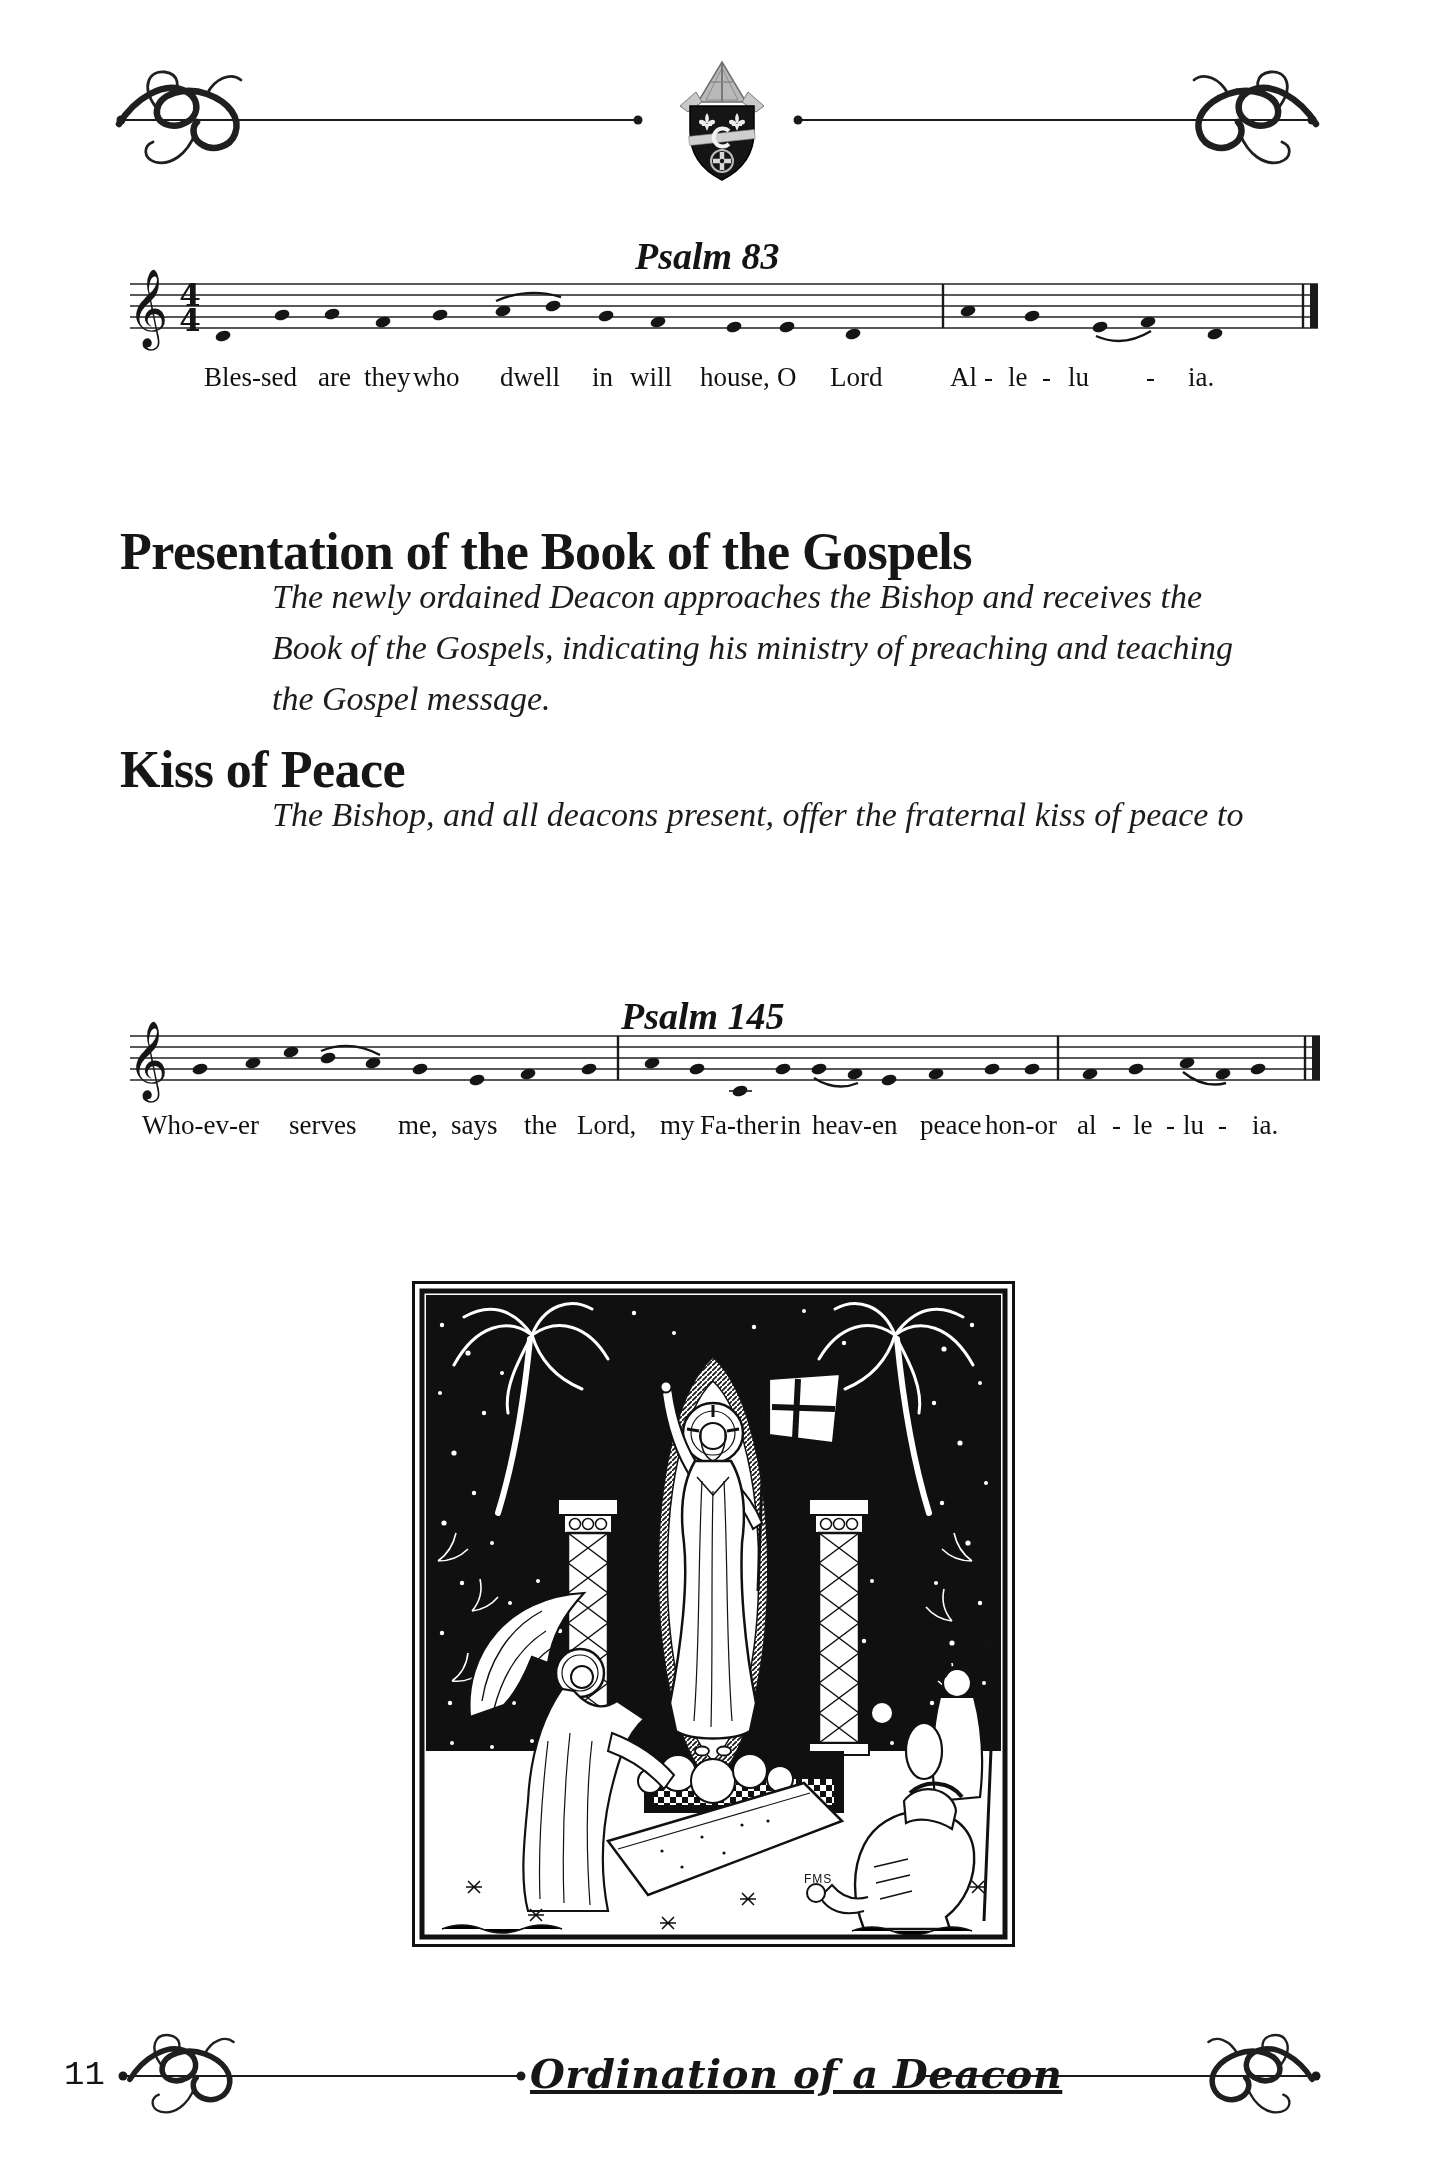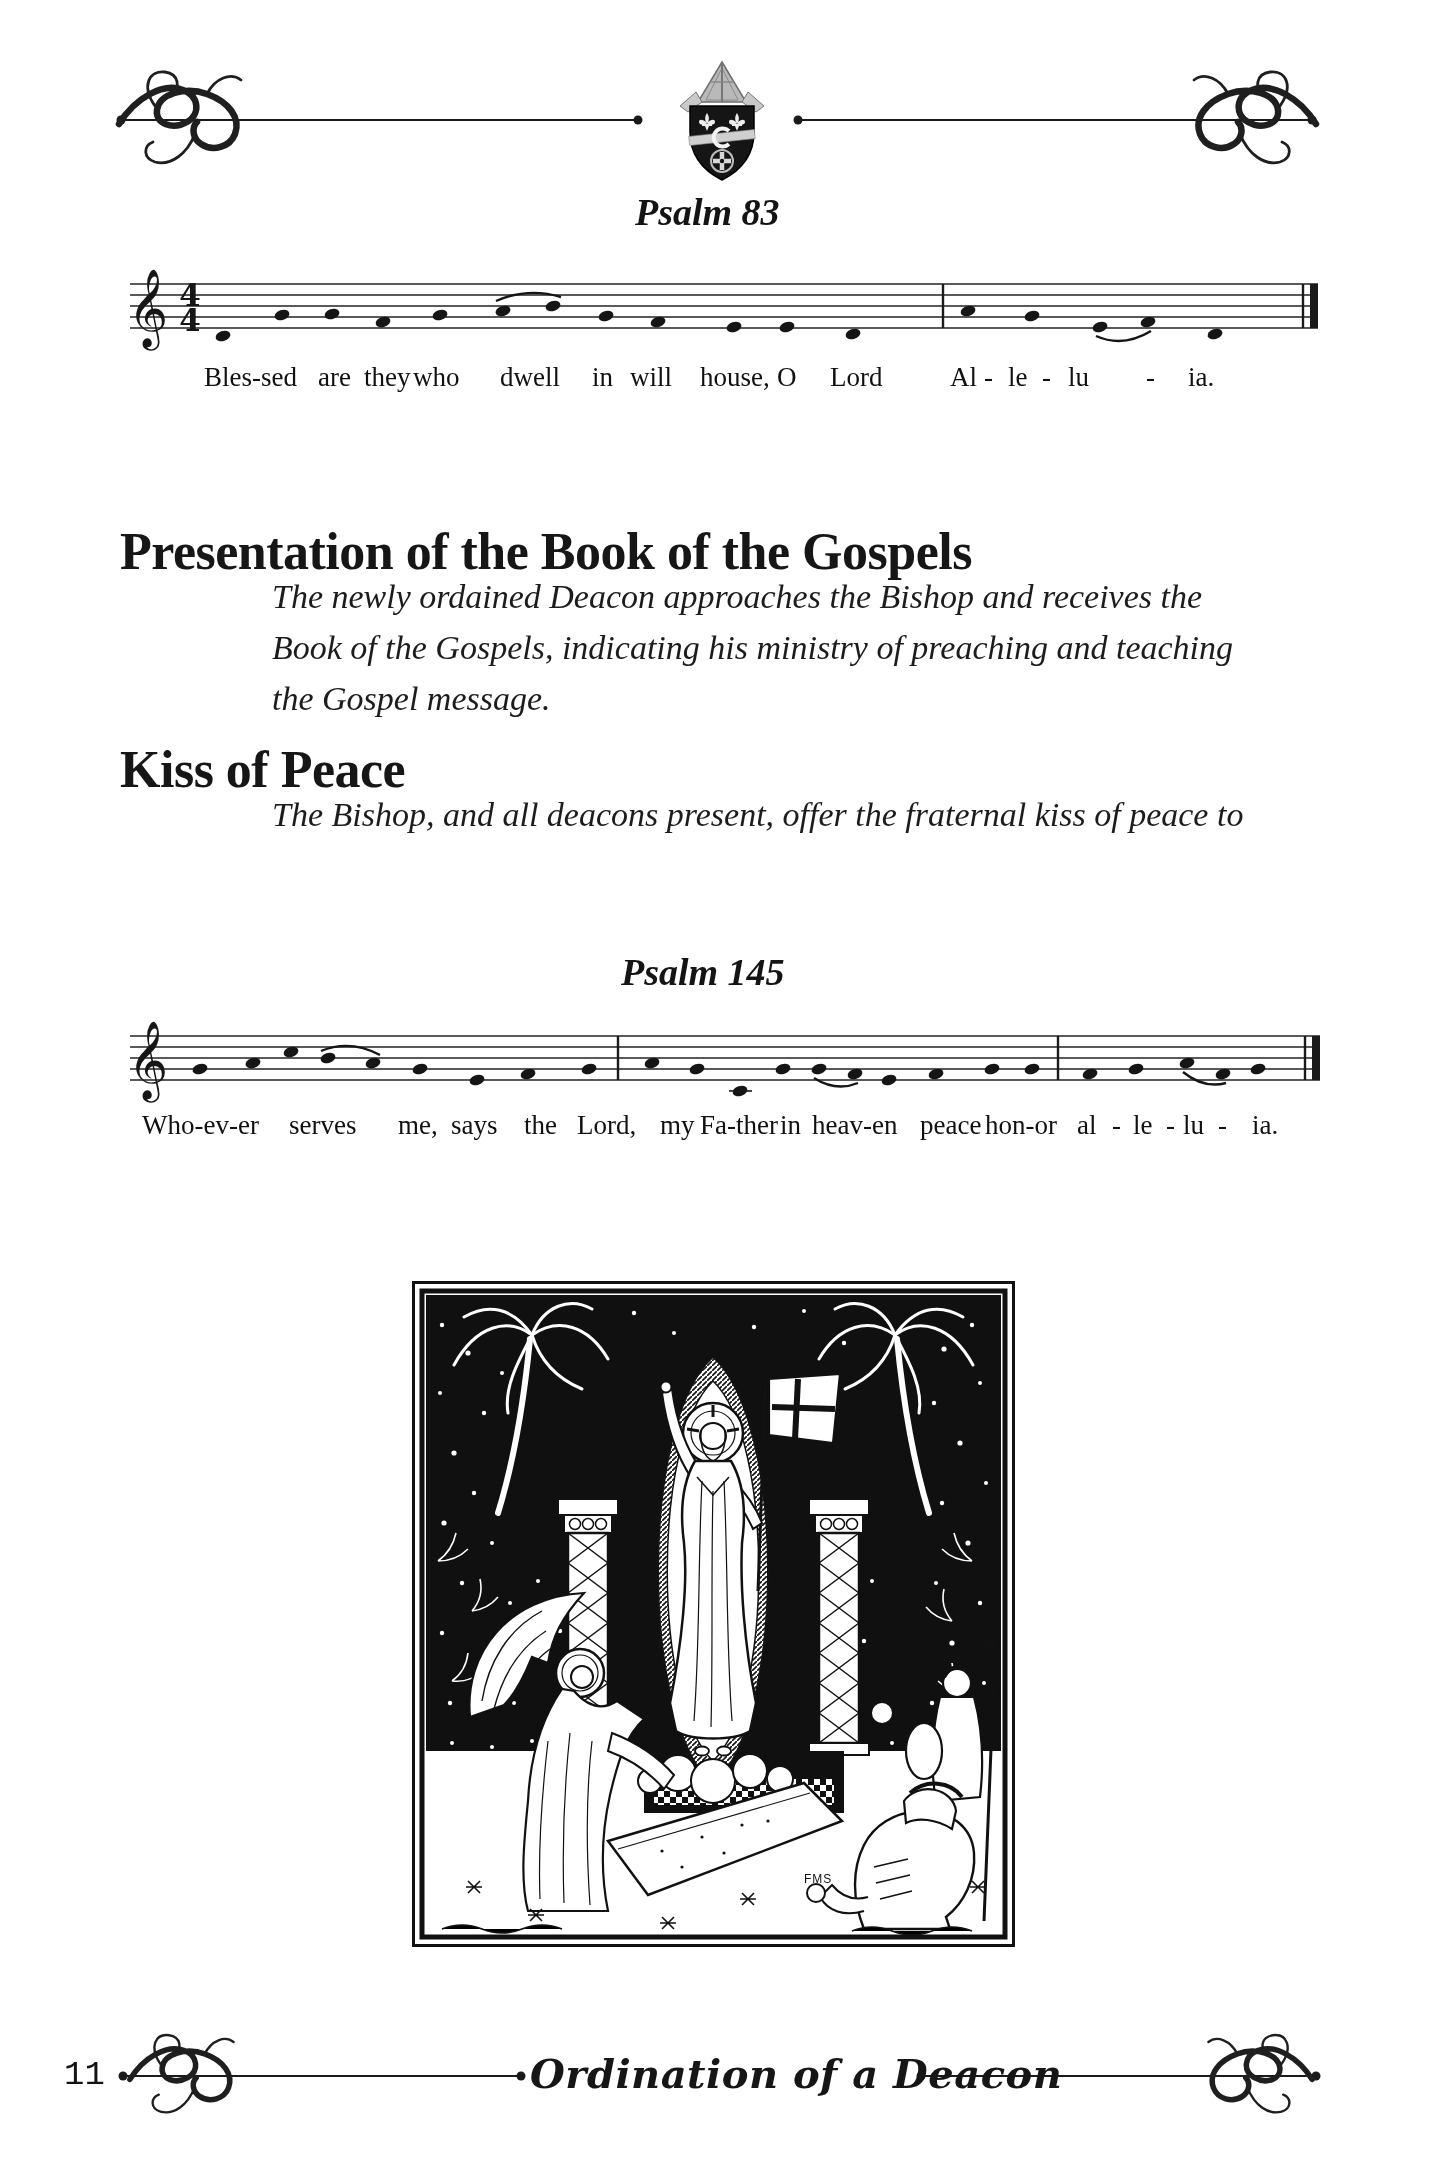--- a/index.html
+++ b/index.html
@@ -1,29 +1,29 @@
 <!DOCTYPE html>
 <html><head>
 <meta charset="utf-8">
 <style>
   html,body{margin:0;padding:0;background:#e8e8e8;}
   .page{position:relative;width:1440px;height:2160px;background:#ffffff;overflow:hidden;
         font-family:"Liberation Serif",serif;color:#1a1a1a;}
   .abs{position:absolute;}
   .psalm-title{font-family:"Liberation Serif",serif;font-weight:bold;font-style:italic;
-        font-size:38px;color:#141414;white-space:nowrap;}
+        font-size:38px;color:#141414;white-space:nowrap;margin-top:44px;}
   .sec-heading{font-family:"Liberation Serif",serif;font-weight:bold;font-size:52px;
         letter-spacing:-0.5px;color:#161616;white-space:nowrap;}
   .body-line{font-family:"Liberation Serif",serif;font-style:italic;font-size:34px;
         color:#1c1c1c;white-space:nowrap;margin-left:34px;}
   .lyrics{position:absolute;left:0;width:1156px;height:36px;}
   .lyrics span{position:absolute;font-family:"Liberation Serif",serif;font-size:27px;
         color:#111;white-space:nowrap;}
   .footer-script{font-family:"DejaVu Serif",serif;font-style:italic;font-weight:600;
-        font-size:40px;color:#161616;letter-spacing:0.5px;white-space:nowrap;text-align:center;}
+        font-size:40px;color:#161616;letter-spacing:0.5px;white-space:nowrap;text-align:center;text-decoration:underline;}
   .page-num{font-family:Liberation Mono, monospace;font-size:34px;color:#141414;}
   svg{display:block;}
 </style>
 </head>
 <body>
 
 <div class="page">
 
   <svg class="abs" style="left:0;top:40px" width="1440" height="165" viewBox="0 40 1440 165">
     <defs>

